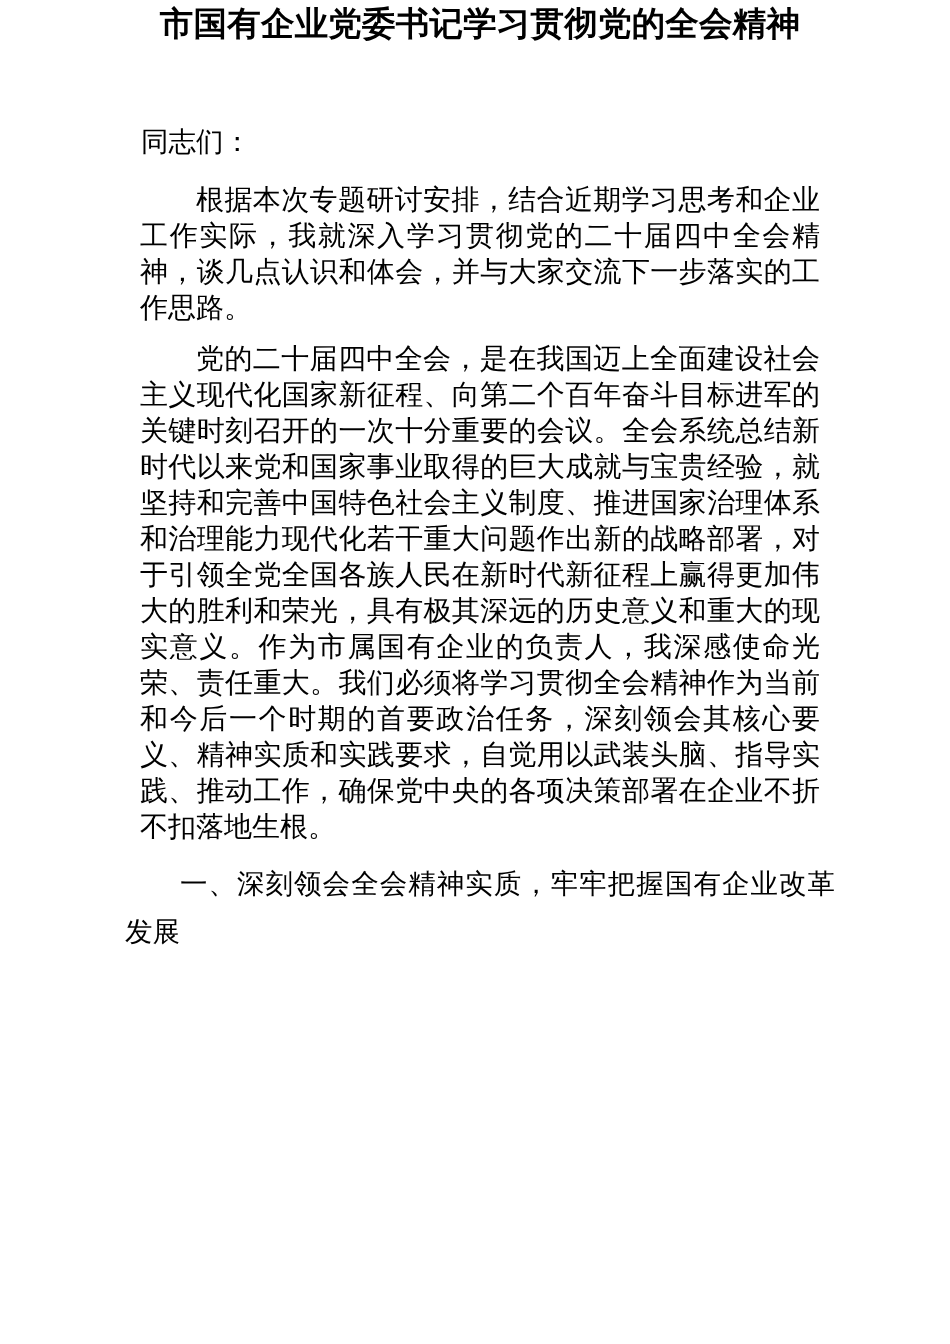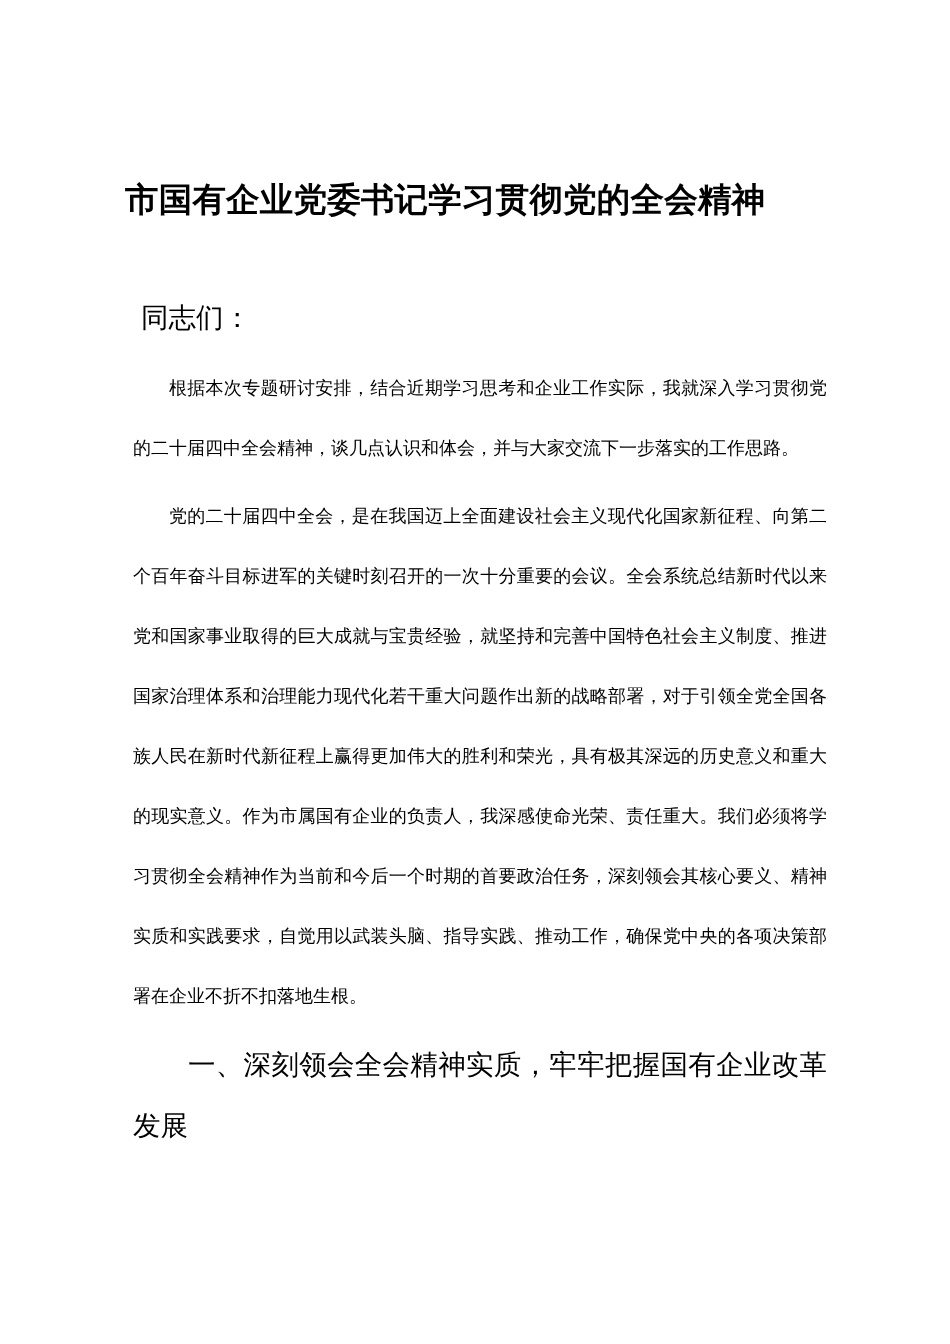--- a/index.html
+++ b/index.html
@@ -28,54 +28,54 @@
   .doc-body {
     position: absolute;
     left: 125px;
     top: 0;
     width: 710px;
   }
 
   .doc-title {
     font-size: 33.5px;
     font-weight: bold;
+    text-align: center;
     line-height: 47px;
     letter-spacing: 0.2px;
     margin: 0;
-    padding-top: 176px;
     word-break: break-all;
   }
   .doc-title .title-line {
     display: block;
   }
 
   .salutation {
     font-size: 27.5px;
     line-height: 48px;
     margin: 16px;
     padding-top: 55px;
     text-align: justify;
     text-align-last: left;
     word-break: break-all;
   }
 
   .para {
-    font-size: 18px;
-    line-height: 60px;
-    margin: 8px;
+    font-size: 28px;
+    line-height: 36px;
+    margin: 15px;
     text-indent: 2em;
     text-align: justify;
     text-align-last: left;
     word-break: break-all;
   }
 
   .heading-1 {
     font-size: 27.5px;
-    line-height: 61px;
-    margin: 8px;
+    line-height: 48px;
+    margin: 0;
     text-indent: 2em;
     text-align: justify;
     text-align-last: left;
     word-break: break-all;
   }
 </style>
 </head>
 <body>
 
 <div class="page">

